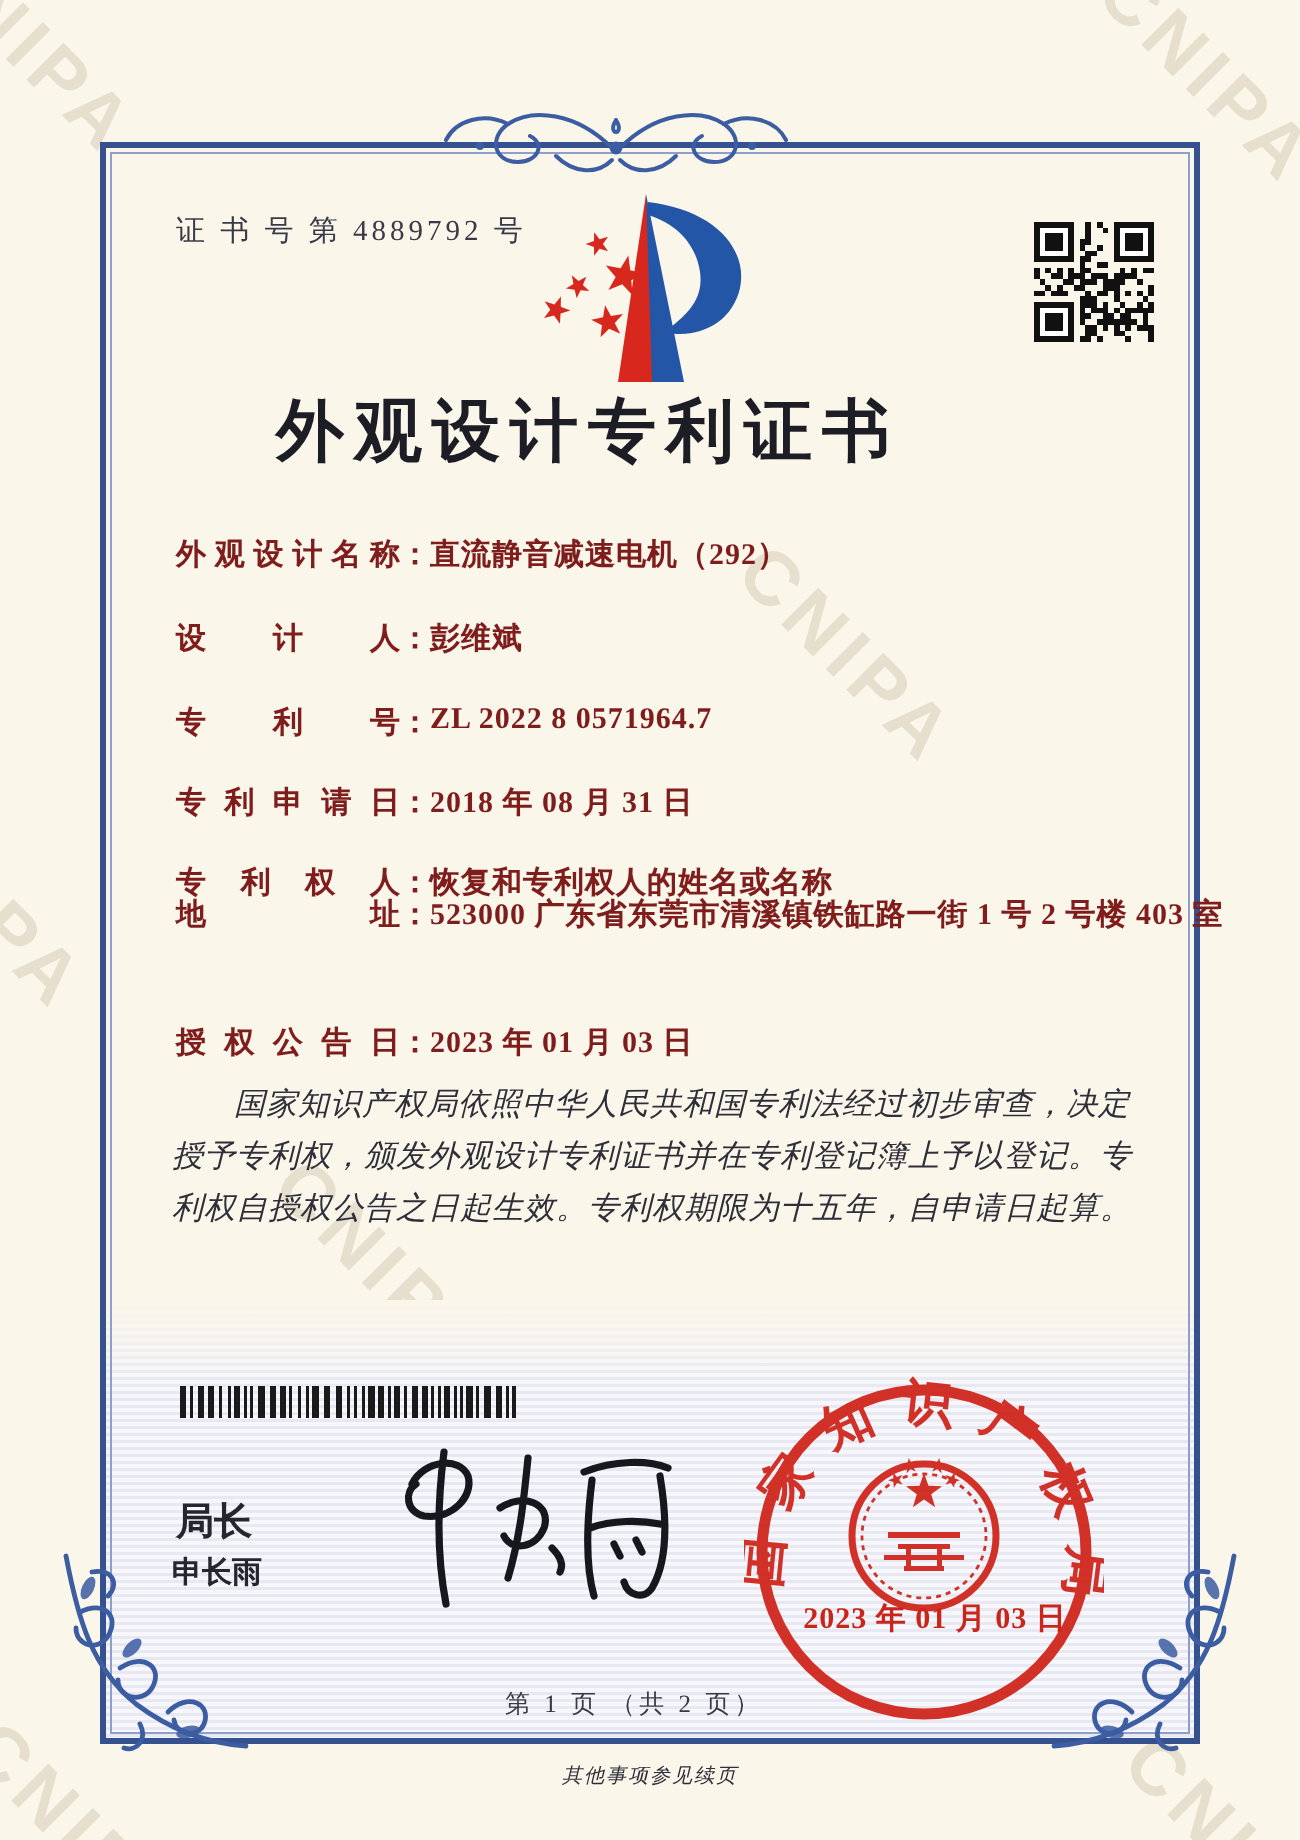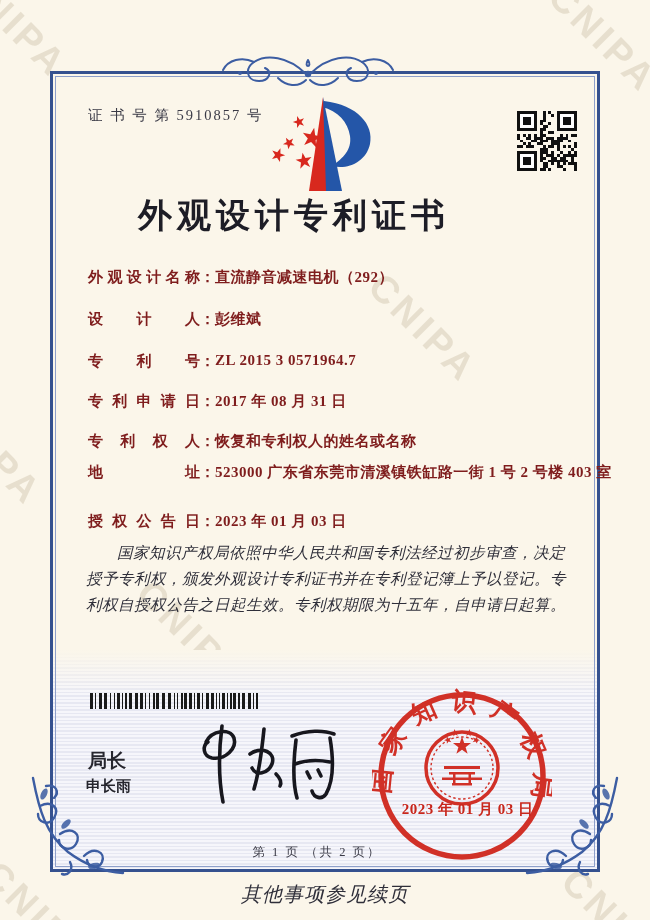--- a/index.html
+++ b/index.html
@@ -70,21 +70,21 @@
     font-family:"Liberation Sans","DejaVu Sans",sans-serif;color:#26262e;text-align:right;}
   .signature{left:192px;top:714px;width:155px;height:95px;z-index:4;}
   .seal{left:372px;top:688px;width:180px;height:180px;z-index:5;opacity:0.93;}
   .seal-date{
     left:385px;top:800px;width:165px;text-align:center;z-index:6;
     font-size:15px;font-weight:bold;color:#c8261b;letter-spacing:0.5px;
   }
   .page-info{left:0;top:844px;width:634px;text-align:center;z-index:4;
     font-size:12.5px;letter-spacing:2px;color:#3a3a46;}
   .footer-note{left:0;top:881px;width:650px;text-align:center;z-index:4;
-    font-size:20px;font-style:italic;color:#2f2f3a;letter-spacing:1px;}
+    font-size:10px;font-style:italic;color:#2f2f3a;letter-spacing:1px;}
 </style>
 </head>
 <body>
 
 <svg width="0" height="0" style="position:absolute" aria-hidden="true">
   <defs>
     <polygon id="star" points="0,-10 2.35,-3.24 9.51,-3.09 3.8,1.24 5.88,8.09 0,4 -5.88,8.09 -3.8,1.24 -9.51,-3.09 -2.35,-3.24"></polygon>
   </defs>
 </svg>
 
@@ -145,21 +145,21 @@
       <path d="M44,90 C48,98 42,104 36,102"></path>
     </g>
     <g fill="#3c5da2" opacity="0.85">
       <ellipse cx="18" cy="22" rx="3" ry="6" transform="rotate(25 18 22)"></ellipse>
       <ellipse cx="40" cy="52" rx="3" ry="6" transform="rotate(45 40 52)"></ellipse>
       <ellipse cx="68" cy="94" rx="3" ry="6" transform="rotate(75 68 94)"></ellipse>
     </g>
   </svg>
 </div>
 
-<div class="abs cert-no">证 书 号 第 5910857 号</div>
+<div class="abs cert-no">证 书 号 第 4889792 号</div>
 
 <div class="abs logo">
   <svg viewBox="0 0 120 100">
     <path d="M62,4 C96,8 112,28 108,47 C104,65 86,73 70,69 C81,61 90,53 88,39 C86,25 76,14 60,10 Z" fill="#2456a8"></path>
     <polygon points="61,0 59,94 80,94" fill="#2456a8"></polygon>
     <polygon points="61,0 47,94 64,94" fill="#d8281e"></polygon>
     <g fill="#d8281e">
       <use href="#star" transform="translate(37,25) scale(0.62) rotate(-18)"></use>
       <use href="#star" transform="translate(50,41) scale(1.05) rotate(12)"></use>
       <use href="#star" transform="translate(27,46) scale(0.62) rotate(-30)"></use>
@@ -311,29 +311,29 @@
 
 <div class="abs title">外观设计专利证书</div>
 
 <div class="abs frow" style="top:268px">
   <span class="f-label">外观设计名称</span><span class="f-colon">：</span><span class="f-value">直流静音减速电机（292）</span>
 </div>
 <div class="abs frow" style="top:310px">
   <span class="f-label">设计人</span><span class="f-colon">：</span><span class="f-value">彭维斌</span>
 </div>
 <div class="abs frow" style="top:352px">
-  <span class="f-label">专利号</span><span class="f-colon">：</span><span class="f-value">ZL 2015 3 0571964.7</span>
+  <span class="f-label">专利号</span><span class="f-colon">：</span><span class="f-value">ZL 2022 8 0571964.7</span>
 </div>
 <div class="abs frow" style="top:392px">
-  <span class="f-label">专利申请日</span><span class="f-colon">：</span><span class="f-value">2017 年 08 月 31 日</span>
+  <span class="f-label">专利申请日</span><span class="f-colon">：</span><span class="f-value">2018 年 08 月 31 日</span>
 </div>
 <div class="abs frow" style="top:432px">
   <span class="f-label">专利权人</span><span class="f-colon">：</span><span class="f-value">恢复和专利权人的姓名或名称</span>
 </div>
-<div class="abs frow" style="top:463px">
+<div class="abs frow" style="top:448px">
   <span class="f-label">地址</span><span class="f-colon">：</span><span class="f-value">523000 广东省东莞市清溪镇铁缸路一街 1 号 2 号楼 403 室</span>
 </div>
 <div class="abs frow" style="top:512px">
   <span class="f-label">授权公告日</span><span class="f-colon">：</span><span class="f-value">2023 年 01 月 03 日</span>
 </div>
 
 <div class="abs body-text">
   <p>国家知识产权局依照中华人民共和国专利法经过初步审查，决定授予专利权，颁发外观设计专利证书并在专利登记簿上予以登记。专利权自授权公告之日起生效。专利权期限为十五年，自申请日起算。</p>
 </div>
 

